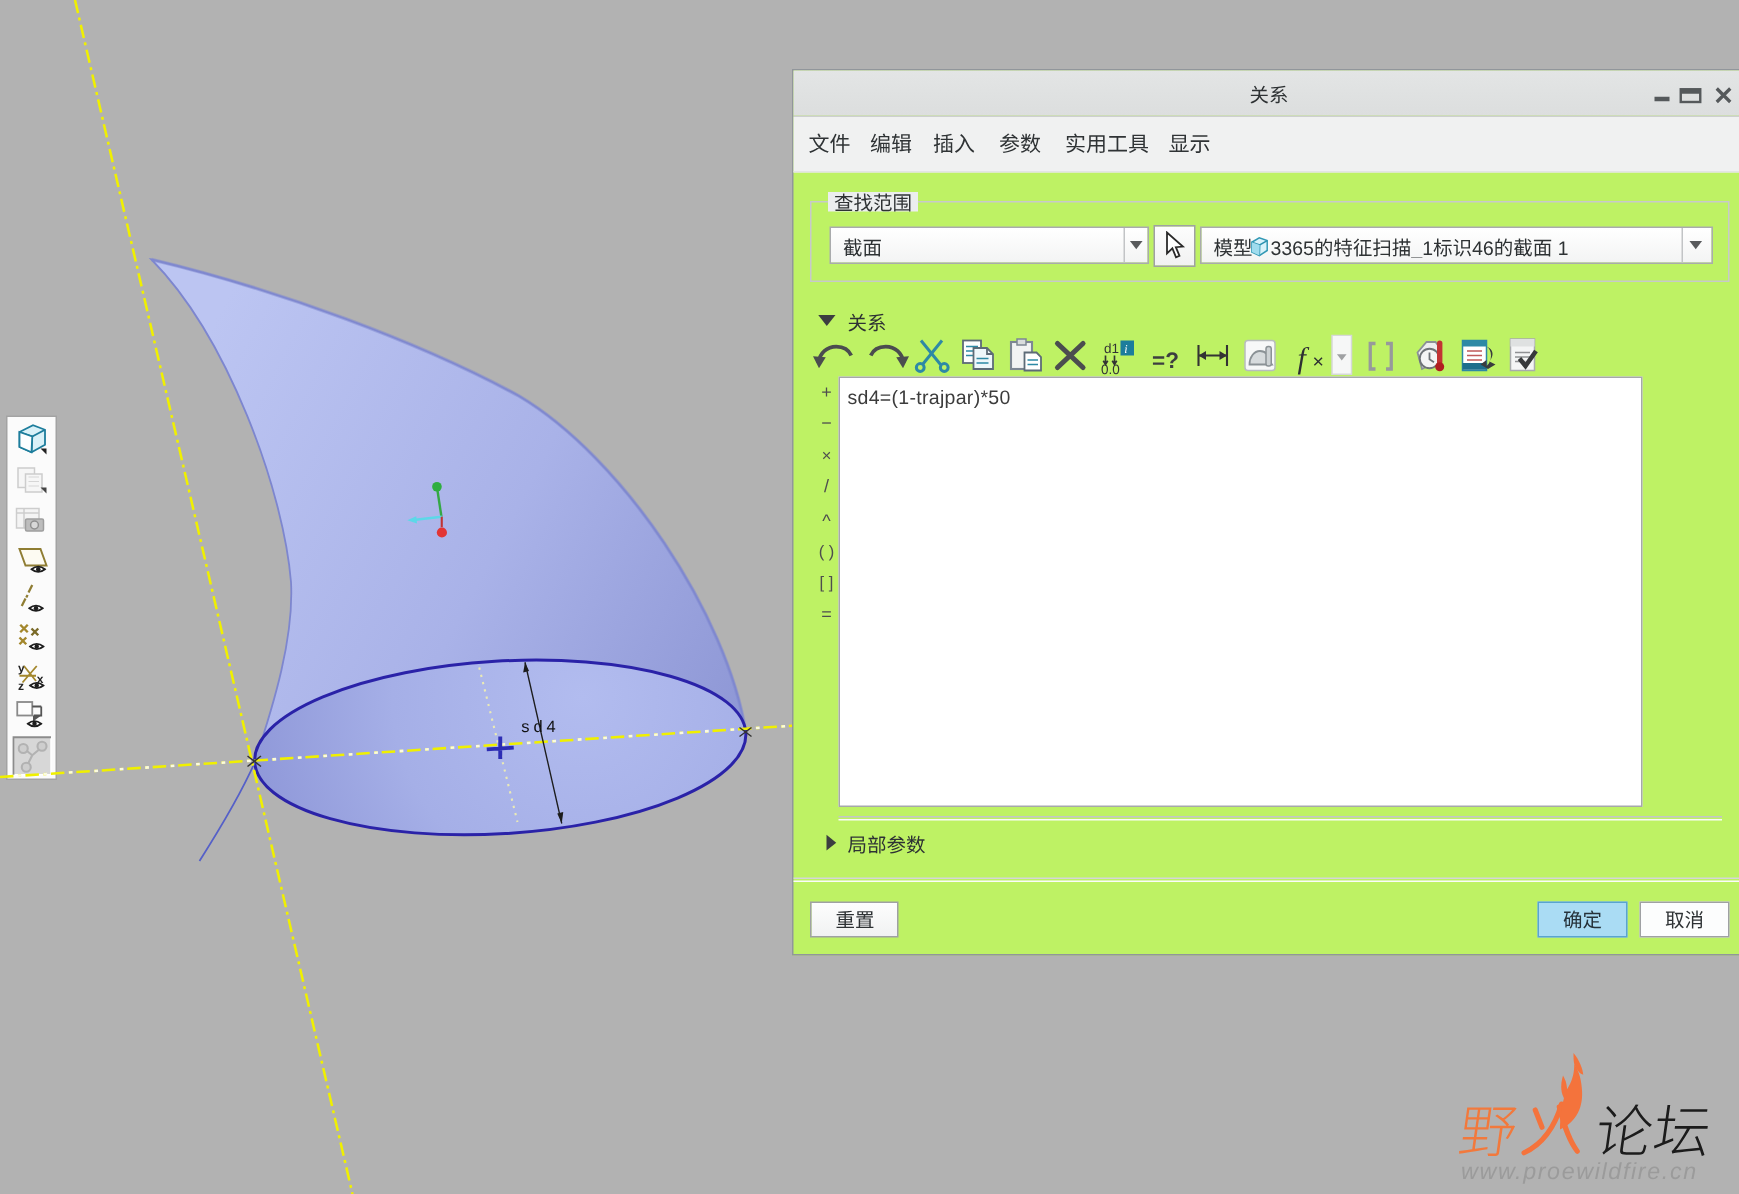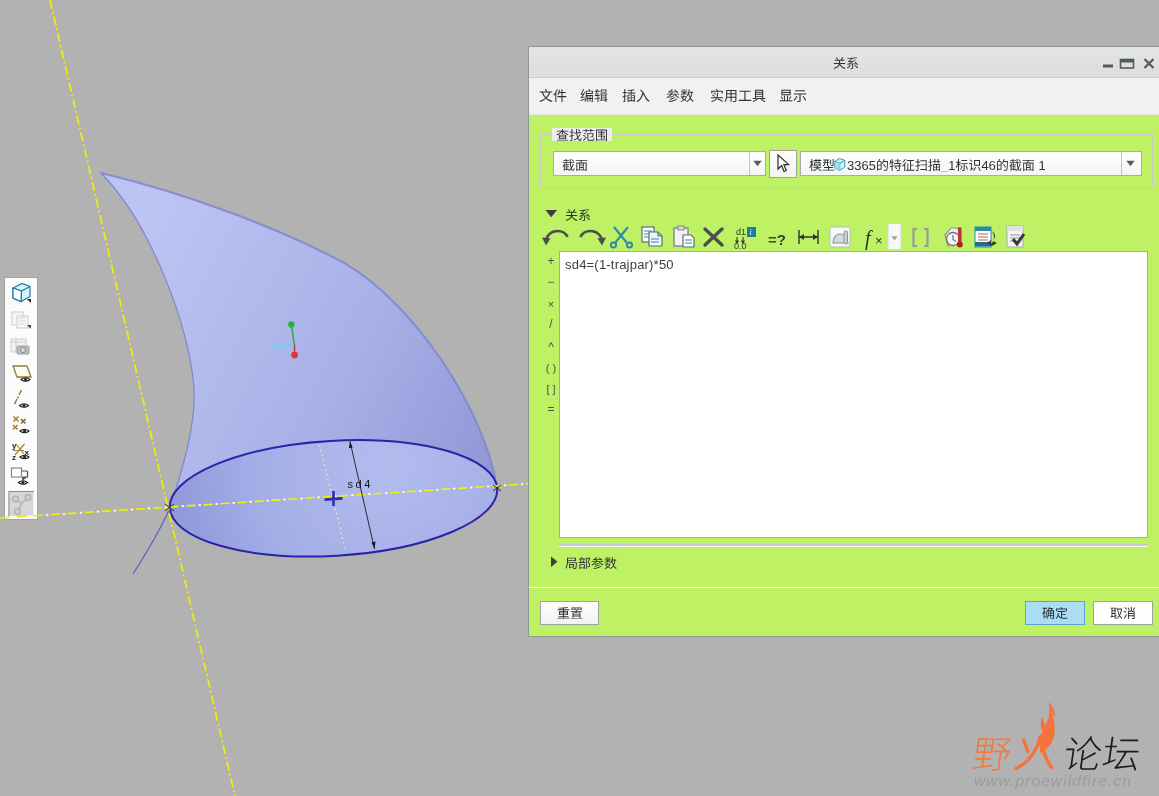--- a/index.html
+++ b/index.html
@@ -7,21 +7,21 @@
 border:1px solid #91969b;background:#bef264;}
 #titlebar{position:absolute;left:0;top:0;width:634px;height:30px;
 background:linear-gradient(#e3e5e5,#dcdede);border-bottom:1px solid #cdcfcf;}
 #menubar{position:absolute;left:0;top:31px;width:634px;height:36px;background:#f0f1f1;
 border-bottom:1px solid #e3e4e4;}
 #grpbox{position:absolute;left:11px;top:87px;width:611px;height:52px;border:1px solid #c7c9cb;}
 .field{position:absolute;box-sizing:border-box;background:linear-gradient(#ffffff,#f3f4f4);
 border:1px solid #a9abad;}
 .btn{position:absolute;box-sizing:border-box;background:linear-gradient(#fdfdfd,#f1f2f2);
 border:1px solid #9fa1a3;}
-#ta{position:absolute;left:30px;top:204px;width:589px;height:287px;box-sizing:border-box;
+#ta{position:absolute;left:30px;top:204px;width:536px;height:287px;box-sizing:border-box;
 background:#fff;border:1px solid #a6a8aa;text-align:right;}
 .opch{position:absolute;width:20px;text-align:center;font-size:12px;color:#4e4e4e;line-height:12px;}
 </style></head><body>
 <svg class="abs" style="left:0;top:0" width="1159" height="796" viewBox="0 0 1159 796">
     <defs>
       <linearGradient id="sail" x1="140" y1="220" x2="520" y2="420" gradientUnits="userSpaceOnUse">
         <stop offset="0" stop-color="#bcc5f2"></stop>
         <stop offset="0.55" stop-color="#a9b2e8"></stop>
         <stop offset="1" stop-color="#8f98d6"></stop>
       </linearGradient>

